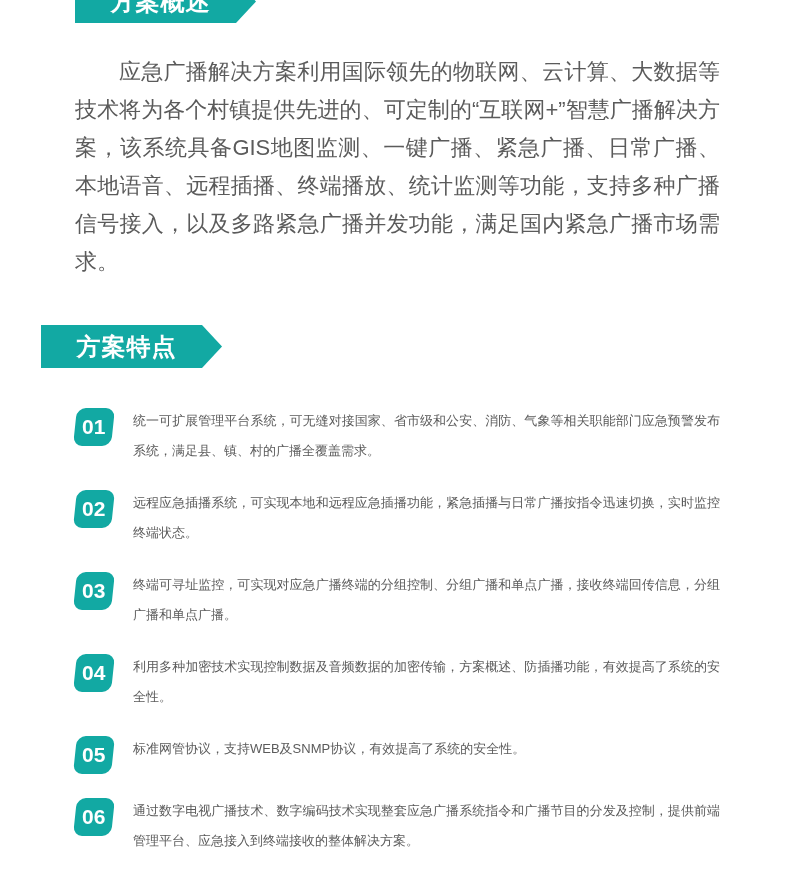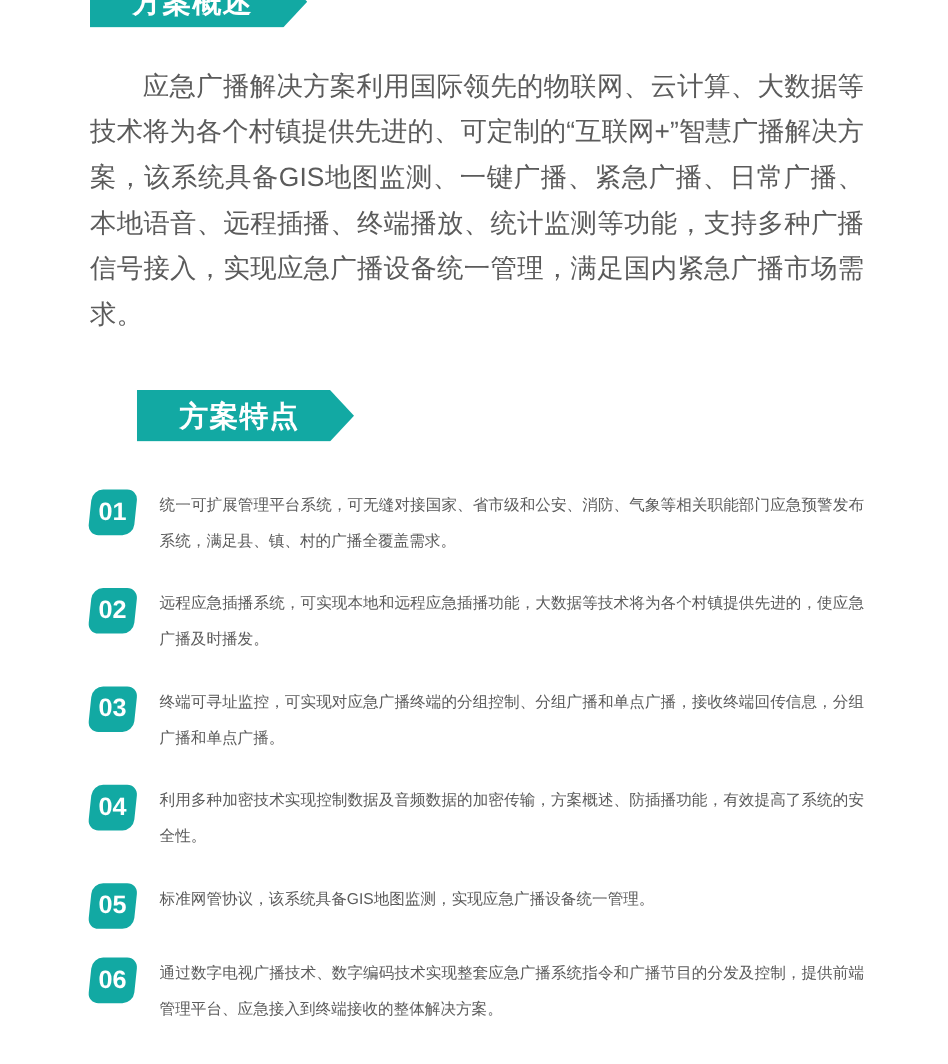--- a/index.html
+++ b/index.html
@@ -32,21 +32,21 @@
     color: #ffffff;
     font-size: 24px;
     font-weight: bold;
     letter-spacing: 1px;
     padding-right: 10px;
   }
   .banner-overview {
     margin: -20px 0 0 75px; 
   }
   .banner-features {
-    margin: 44px 0 0 114px;
+    margin: 44px 0 0 41px;
     font-family: Liberation Serif, serif;
   }
   .intro {
     margin: 30px 70px 0 75px;
     font-size: 22px;
     line-height: 38px;
     color: var(--text-color);
     text-align: justify;
     text-indent: 44px;
   }
@@ -86,61 +86,61 @@
 </style>
 </head>
 <body>
 
 <div class="page">
 
   <div class="banner banner-overview">
     <span>方案概述</span>
   </div>
 
-  <p class="intro">应急广播解决方案利用国际领先的物联网、云计算、大数据等技术将为各个村镇提供先进的、可定制的“互联网+”智慧广播解决方案，该系统具备GIS地图监测、一键广播、紧急广播、日常广播、本地语音、远程插播、终端播放、统计监测等功能，支持多种广播信号接入，实现应急广播设备统一管理，满足国内紧急广播市场需求。</p>
+  <p class="intro">应急广播解决方案利用国际领先的物联网、云计算、大数据等技术将为各个村镇提供先进的、可定制的“互联网+”智慧广播解决方案，该系统具备GIS地图监测、一键广播、紧急广播、日常广播、本地语音、远程插播、终端播放、统计监测等功能，支持多种广播信号接入，以及多路紧急广播并发功能，满足国内紧急广播市场需求。</p>
 
   <div class="banner banner-features">
     <span>方案特点</span>
   </div>
 
   <div class="features">
 
     <div class="feature">
       <div class="badge">
           <span>01</span>
         </div>
       <p class="feature-text">统一可扩展管理平台系统，可无缝对接国家、省市级和公安、消防、气象等相关职能部门应急预警发布系统，满足县、镇、村的广播全覆盖需求。</p>
     </div>
 
     <div class="feature">
       <div class="badge">
           <span>02</span>
         </div>
-      <p class="feature-text">远程应急插播系统，可实现本地和远程应急插播功能，大数据等技术将为各个村镇提供先进的，使应急广播及时播发。</p>
+      <p class="feature-text">远程应急插播系统，可实现本地和远程应急插播功能，紧急插播与日常广播按指令迅速切换，实时监控终端状态。</p>
     </div>
 
     <div class="feature">
       <div class="badge">
           <span>03</span>
         </div>
       <p class="feature-text">终端可寻址监控，可实现对应急广播终端的分组控制、分组广播和单点广播，接收终端回传信息，分组广播和单点广播。</p>
     </div>
 
     <div class="feature">
       <div class="badge">
           <span>04</span>
         </div>
       <p class="feature-text">利用多种加密技术实现控制数据及音频数据的加密传输，方案概述、防插播功能，有效提高了系统的安全性。</p>
     </div>
 
     <div class="feature">
       <div class="badge">
           <span>05</span>
         </div>
-      <p class="feature-text">标准网管协议，该系统具备GIS地图监测，实现应急广播设备统一管理。</p>
+      <p class="feature-text">标准网管协议，支持WEB及SNMP协议，有效提高了系统的安全性。</p>
     </div>
 
     <div class="feature">
       <div class="badge">
           <span>06</span>
         </div>
       <p class="feature-text">通过数字电视广播技术、数字编码技术实现整套应急广播系统指令和广播节目的分发及控制，提供前端管理平台、应急接入到终端接收的整体解决方案。</p>
     </div>
 
   </div>

